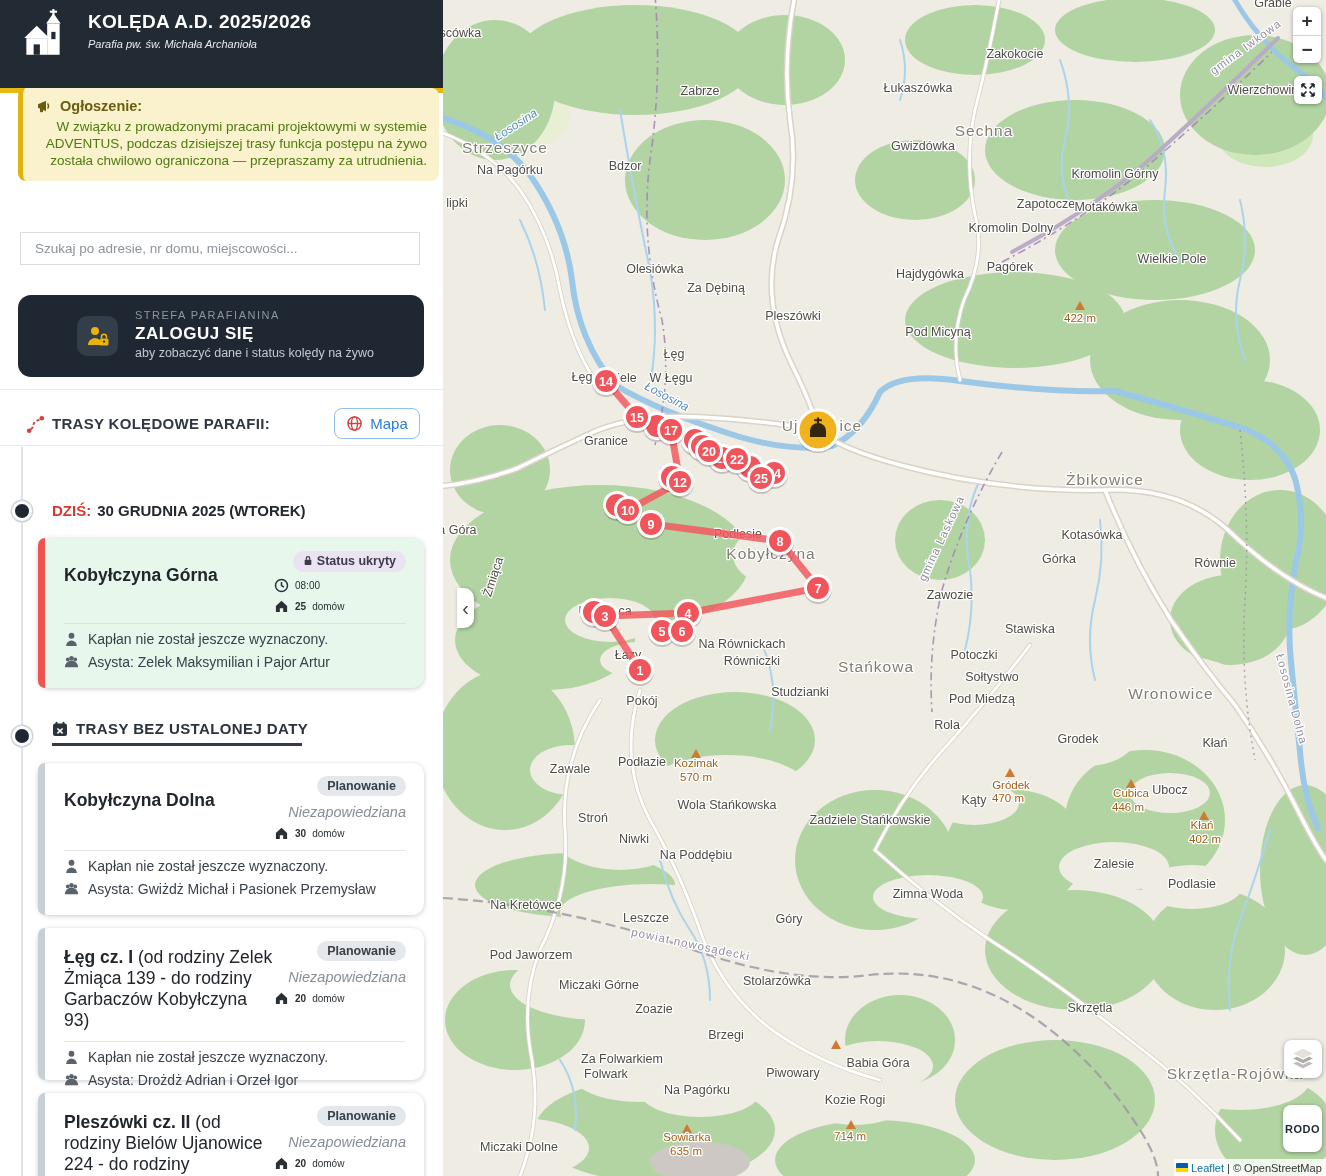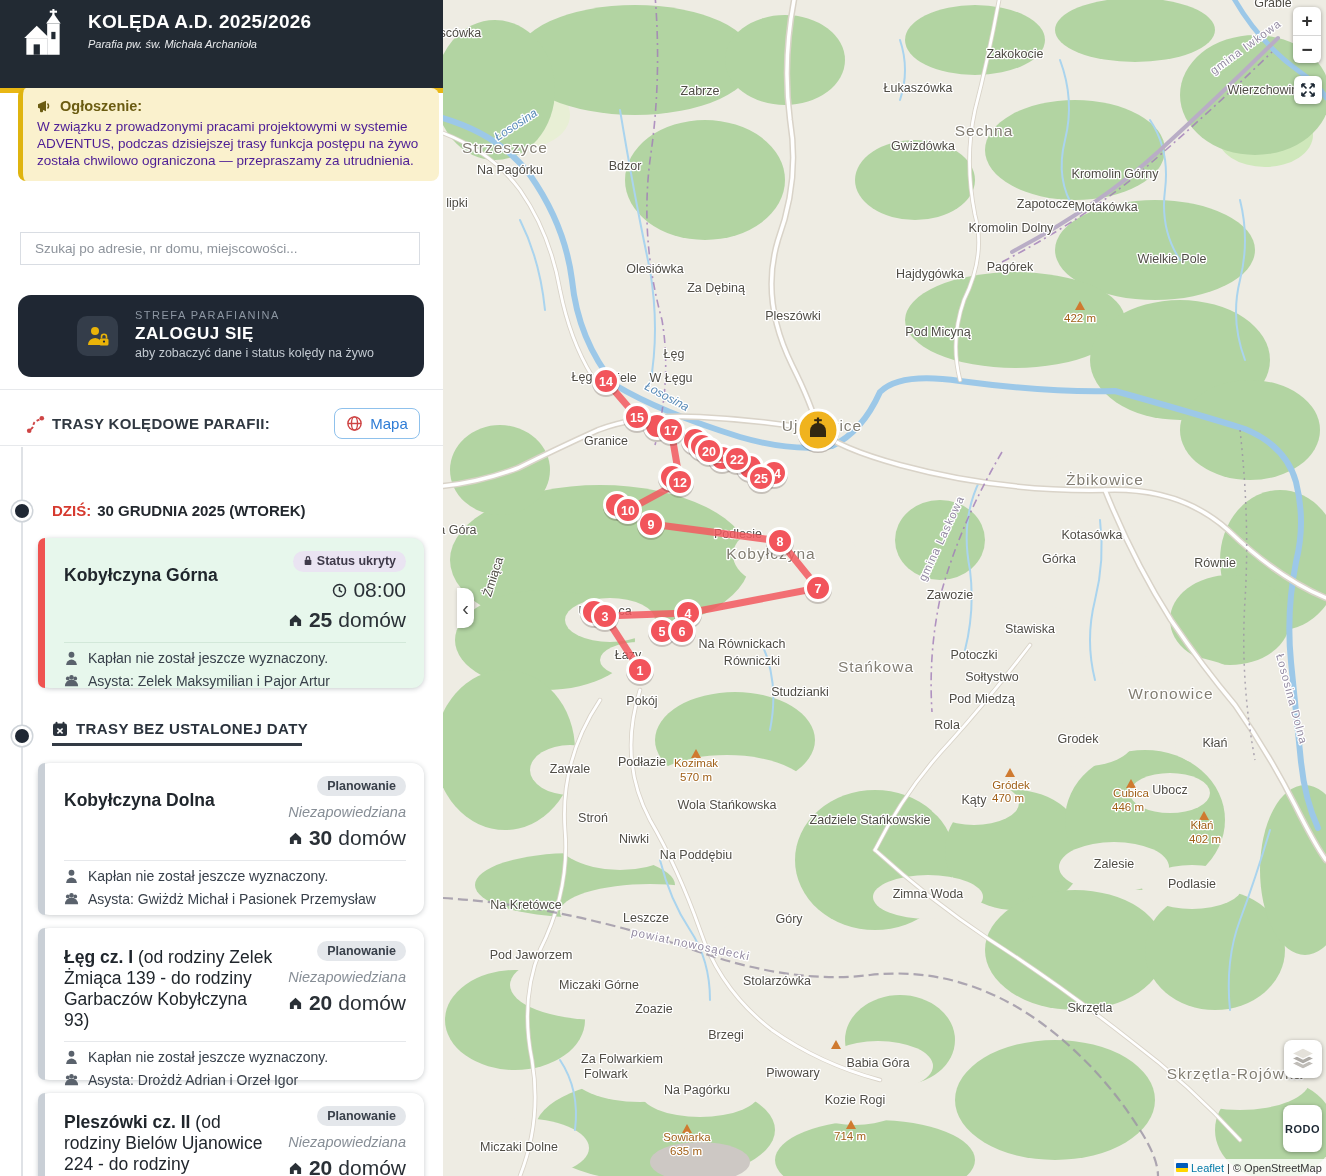--- a/index.html
+++ b/index.html
@@ -39,21 +39,21 @@
   
   #sidebar{position:absolute;left:0;top:0;width:443px;height:1176px;background:#fff;z-index:5;overflow:hidden;}
   #sb-header{position:absolute;left:0;top:0;width:443px;height:93px;background:#222a33;border-bottom:5px solid #e9b714;box-sizing:border-box;}
   #sb-header .church{position:absolute;left:22px;top:9px;}
   #sb-title{position:absolute;left:88px;top:11px;color:#fff;font-size:19px;font-weight:bold;letter-spacing:.3px;}
   #sb-sub{position:absolute;left:88px;top:38px;color:#e8eaec;font-size:11px;font-style:italic;}
 
   #announce{position:absolute;left:18px;top:88px;width:390px;background:#faf1cd;border-left:5px solid #dfb40f;
             border-radius:8px;padding:10px 12px 12px 14px;box-sizing:content-box;}
   #announce .a-title{display:flex;align-items:flex-start;gap:7px;font-weight:bold;font-size:14.5px;color:#6b5c12;}
-  #announce .a-body{margin-top:4px;font-size:13.5px;line-height:17px;color:#4c1d95;}
+  #announce .a-body{margin-top:4px;font-size:13.5px;line-height:17px;color:#4d7c0f;text-align:right;}
 
   #searchbox{position:absolute;left:20px;top:232px;width:400px;height:33px;border:1.5px solid #d9dde3;border-radius:0;
              box-sizing:border-box;padding:0 14px;font-size:13.5px;color:#444;outline:none;}
   #searchbox::placeholder{color:#8d939b;}
 
   #loginbox{position:absolute;left:18px;top:295px;width:406px;height:82px;background:#1f2733;border-radius:13px;cursor:pointer;}
   #loginbox .tile{position:absolute;left:59px;top:21px;width:41px;height:40px;background:#343d4a;border-radius:10px;
                   display:flex;align-items:center;justify-content:center;}
   #loginbox .eyebrow{position:absolute;left:117px;top:14px;font-size:11px;letter-spacing:1.5px;color:#8d97a3;}
   #loginbox .big{position:absolute;left:117px;top:29px;font-size:17px;font-weight:bold;color:#fff;letter-spacing:.5px;}
@@ -79,21 +79,21 @@
   .card.today{background:#e7f7ec;}
   .card.today .bar{background:#ef5350;}
   .card .head{display:flex;}
   .card .ttl{flex:1;font-size:17.5px;color:#20262c;line-height:21px;padding-top:14px;}
   .card .ttl b{font-weight:bold;}
   .card .rcol{flex:0 0 132px;text-align:right;}
   .badge{display:inline-block;background:#e4e7eb;color:#39404a;font-size:12.5px;font-weight:bold;
          border-radius:11px;padding:3px 10px;}
   .badge.lock{background:#eae4f2;color:#3f3a4a;}
   .badge .lk{display:inline-block;vertical-align:-1px;margin-right:4px;}
-  .rline{margin-top:6px;font-size:21px;color:#2a3036;display:flex;justify-content:flex-end;align-items:center;gap:6px;}
+  .rline{margin-top:6px;font-size:10px;color:#2a3036;display:flex;align-items:center;gap:6px;}
   .rline b{font-weight:bold;}
   .niezap{margin-top:8px;font-size:14.5px;font-style:italic;color:#878e96;}
   .divider{border-top:1.5px solid #e6e8eb;margin:10px 0 4px 0;}
   .card.today .divider{border-color:#d2e8d9;}
   .irow{display:flex;align-items:center;gap:9px;margin-top:7px;font-size:14px;color:#39414b;}
   .irow svg{flex:0 0 15px;}
 
   #sect2-head{position:absolute;left:52px;top:720px;}
   #sect2-head .row{display:flex;align-items:center;gap:8px;font-size:15px;font-weight:bold;color:#2a323c;letter-spacing:.4px;}
   #sect2-head .ul{margin-top:6px;width:250px;border-top:3px solid #333b45;}

